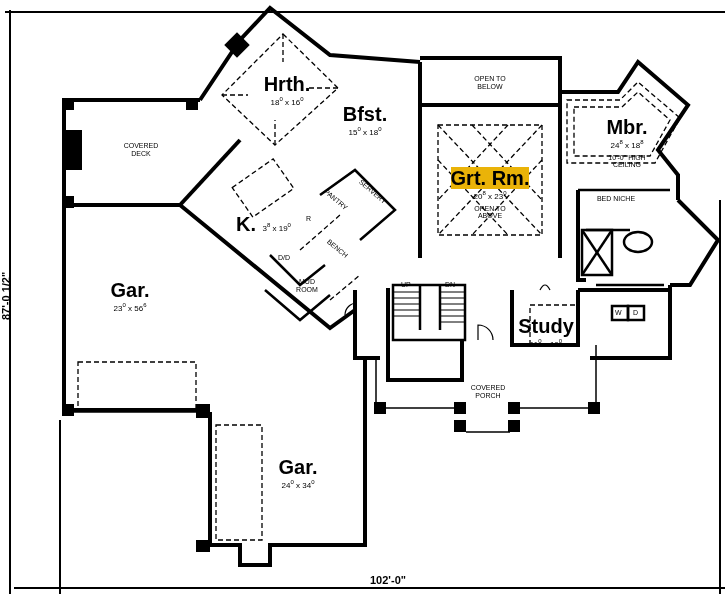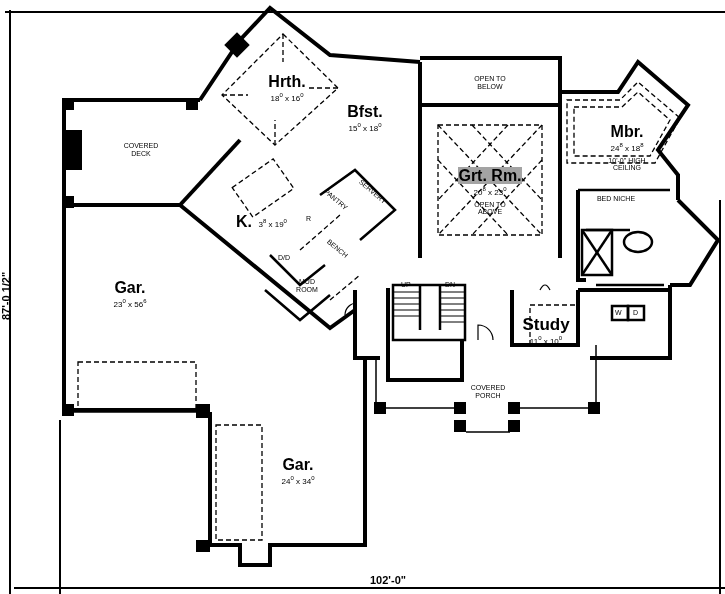--- a/index.html
+++ b/index.html
@@ -1,21 +1,21 @@
 <!DOCTYPE html>
 <html><head>
 <meta charset="utf-8">
 <style>
   html, body { margin:0; padding:0; background:#ffffff; }
   body { width:725px; height:594px; position:relative; overflow:hidden; font-family:"Liberation Sans", sans-serif; color:#000; }
   svg.plan { position:absolute; left:0; top:0; }
   .lbl { position:absolute; text-align:center; white-space:nowrap; line-height:1; color:#000; }
   .room-name { font-weight:bold; }
-  .room-big { font-size:16px; }
-  .room-mid { font-size:17px; }
+  .room-big { font-size:20px; }
+  .room-mid { font-size:20px; }
   .dims { font-size:8px; display:block; margin-top:2px; }
   .dims sup { font-size:6px; }
   .note { font-size:7px; line-height:1.1; }
   .dim-h { position:absolute; font-weight:bold; font-size:11px; }
   .dim-v { position:absolute; font-weight:bold; font-size:11px; transform:rotate(-90deg); transform-origin:left top; }
 </style>
 </head>
 <body>
 
 <svg class="plan" width="725" height="594" viewBox="0 0 725 594">
@@ -163,26 +163,26 @@
 </div>
 
 <div class="lbl" style="left:335px;top:104px;width:60px;">
   <span class="room-name room-big">Bfst.</span>
   <span class="dims"><span>15</span><sup>0</sup> x <span>18</span><sup>0</sup></span>
 </div>
 
 <div class="lbl note" style="left:462px;top:75px;width:56px;white-space:normal;">OPEN TO BELOW</div>
 
 <div class="lbl" style="left:440px;top:168px;width:100px;">
-  <span class="room-name room-big" style="background:#a3a3a3;">Grt. Rm.</span>
+  <span class="room-name room-big" style="background:#eab308;">Grt. Rm.</span>
   <span class="dims"><span>20</span><sup>8</sup> x <span>23</span><sup>0</sup></span>
   <span class="note" style="display:block;width:44px;margin:4px auto 0;white-space:normal;">OPEN TO ABOVE</span>
 </div>
 
-<div class="lbl" style="left:592px;top:124px;width:70px;">
+<div class="lbl" style="left:592px;top:117px;width:70px;">
   <span class="room-name room-big">Mbr.</span>
   <span class="dims"><span>24</span><sup>8</sup> x <span>18</span><sup>8</sup></span>
   <span class="note" style="display:block;width:56px;margin:4px auto 0;white-space:normal;">10'-0" HIGH CEILING</span>
 </div>
 
 <div class="lbl note" style="left:586px;top:195px;width:60px;">BED NICHE</div>
 
 <div class="lbl note" style="left:116px;top:142px;width:50px;white-space:normal;">COVERED DECK</div>
 
 <div class="lbl" style="left:236px;top:214px;width:70px;text-align:left;">

